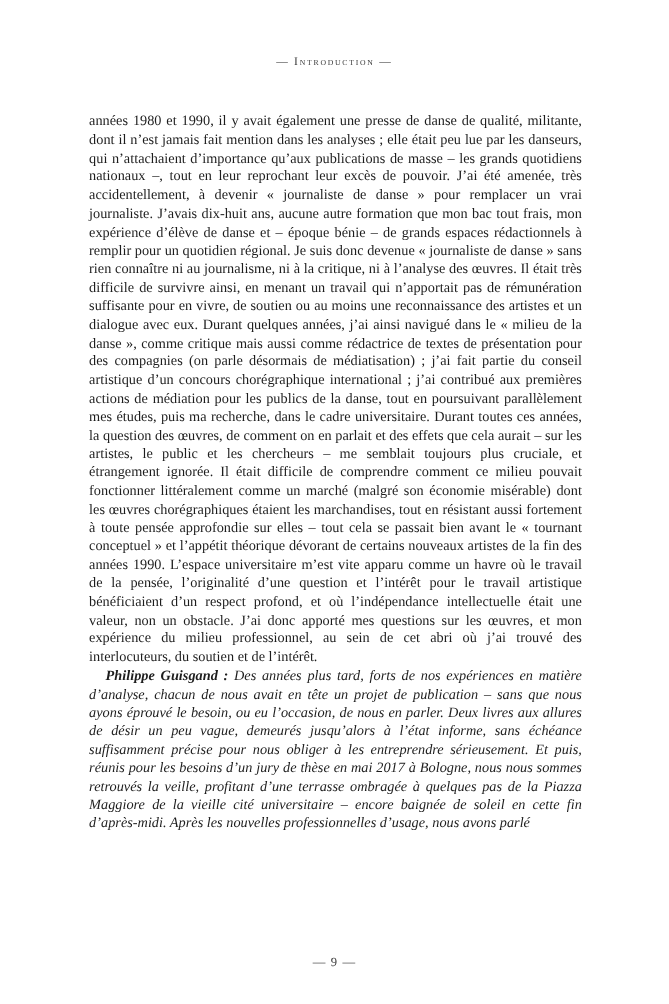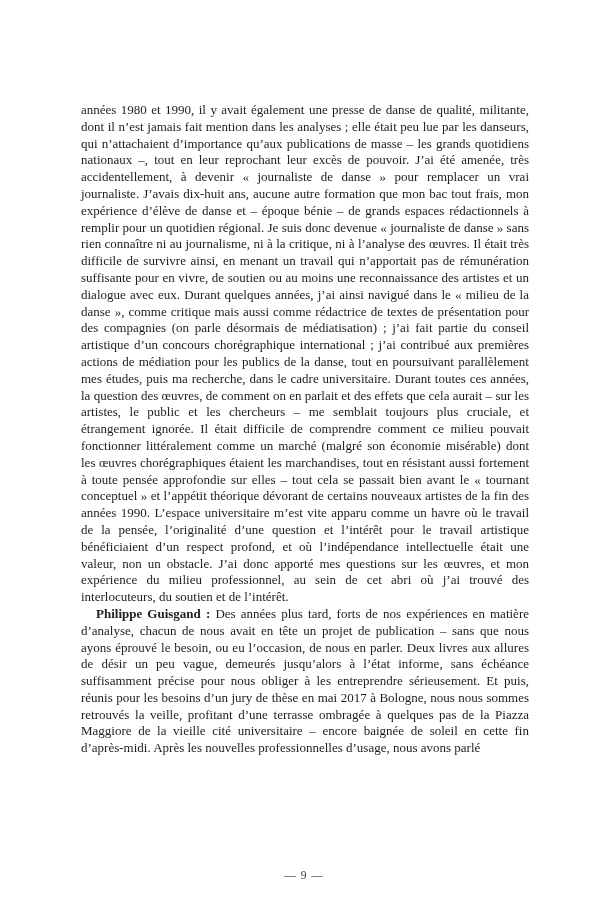--- a/index.html
+++ b/index.html
@@ -33,38 +33,41 @@
     top: 102px;
     left: 81px;
     width: 448px;
     font-size: 13px;
     line-height: 16.8px;
     text-align: justify;
     hyphens: auto;
     -webkit-hyphens: auto;
   }
   .body-text p { margin: 0; }
-  .body-text p.indent { text-indent: 15px; }
+  .body-text p.indent { text-indent: 15px; font-style: italic; }
   .body-text strong { font-weight: bold; }
   .page-footer {
     position: absolute;
     top: 869px;
     left: 0;
     width: 100%;
     text-align: center;
     font-size: 11.5px;
     color: #3a3a3a;
     letter-spacing: 1px;
   }
 </style>
 </head>
 <body>
 
 <div class="page">
 
+  <header class="running-header">
+    <span>— Introduction —</span>
+  </header>
 
   <main class="body-text" lang="fr">
     <p class="para"><span>années 1980 et 1990, il y avait également une presse de danse de qualité, militante, dont il n’est jamais fait mention dans les analyses&nbsp;; elle était peu lue par les danseurs, qui n’attachaient d’importance qu’aux publications de masse – les grands quotidiens nationaux –, tout en leur reprochant leur excès de pouvoir. J’ai été amenée, très accidentellement, à devenir «&nbsp;journaliste de danse&nbsp;» pour remplacer un vrai journaliste. J’avais dix-huit ans, aucune autre formation que mon bac tout frais, mon expérience d’élève de danse et – époque bénie – de grands espaces rédactionnels à remplir pour un quotidien régional. Je suis donc devenue «&nbsp;journaliste de danse&nbsp;» sans rien connaître ni au journalisme, ni à la critique, ni à l’analyse des œuvres. Il était très difficile de survivre ainsi, en menant un travail qui n’apportait pas de rémunération suffisante pour en vivre, de soutien ou au moins une reconnaissance des artistes et un dialogue avec eux. Durant quelques années, j’ai ainsi navigué dans le «&nbsp;milieu de la danse&nbsp;», comme critique mais aussi comme rédactrice de textes de présentation pour des compagnies (on parle désormais de médiatisation)&nbsp;; j’ai fait partie du conseil artistique d’un concours chorégraphique international&nbsp;; j’ai contribué aux premières actions de médiation pour les publics de la danse, tout en poursuivant parallèlement mes études, puis ma recherche, dans le cadre universitaire. Durant toutes ces années, la question des œuvres, de comment on en parlait et des effets que cela aurait – sur les artistes, le public et les chercheurs – me semblait toujours plus cruciale, et étrangement ignorée. Il était difficile de comprendre comment ce milieu pouvait fonctionner littéralement comme un marché (malgré son économie misérable) dont les œuvres chorégraphiques étaient les marchandises, tout en résistant aussi fortement à toute pensée approfondie sur elles – tout cela se passait bien avant le «&nbsp;tournant conceptuel&nbsp;» et l’appétit théorique dévorant de certains nouveaux artistes de la fin des années 1990. L’espace universitaire m’est vite apparu comme un havre où le travail de la pensée, l’originalité d’une question et l’intérêt pour le travail artistique bénéficiaient d’un respect profond, et où l’indépendance intellectuelle était une valeur, non un obstacle. J’ai donc apporté mes questions sur les œuvres, et mon expérience du milieu professionnel, au sein de cet abri où j’ai trouvé des interlocuteurs, du soutien et de l’intérêt.</span></p>
     <p class="para indent"><strong>Philippe Guisgand&nbsp;: </strong><span>Des années plus tard, forts de nos expériences en matière d’analyse, chacun de nous avait en tête un projet de publication – sans que nous ayons éprouvé le besoin, ou eu l’occasion, de nous en parler. Deux livres aux allures de désir un peu vague, demeurés jusqu’alors à l’état informe, sans échéance suffisamment précise pour nous obliger à les entreprendre sérieusement. Et puis, réunis pour les besoins d’un jury de thèse en mai 2017 à Bologne, nous nous sommes retrouvés la veille, profitant d’une terrasse ombragée à quelques pas de la Piazza Maggiore de la vieille cité universitaire – encore baignée de soleil en cette fin d’après-midi. Après les nouvelles professionnelles d’usage, nous avons parlé</span></p>
   </main>
 
   <footer class="page-footer">
     <span>— 9 —</span>
   </footer>
 

